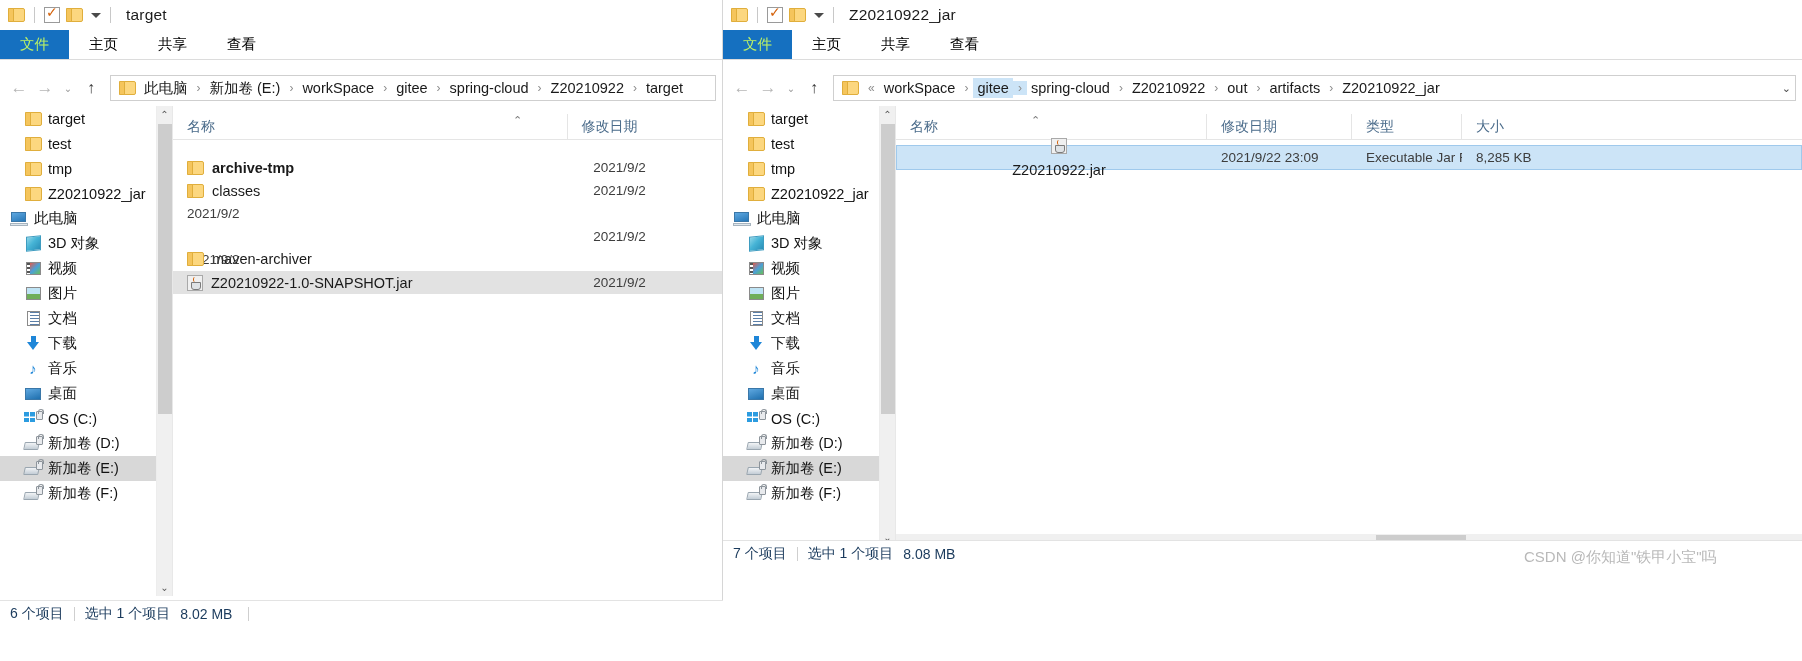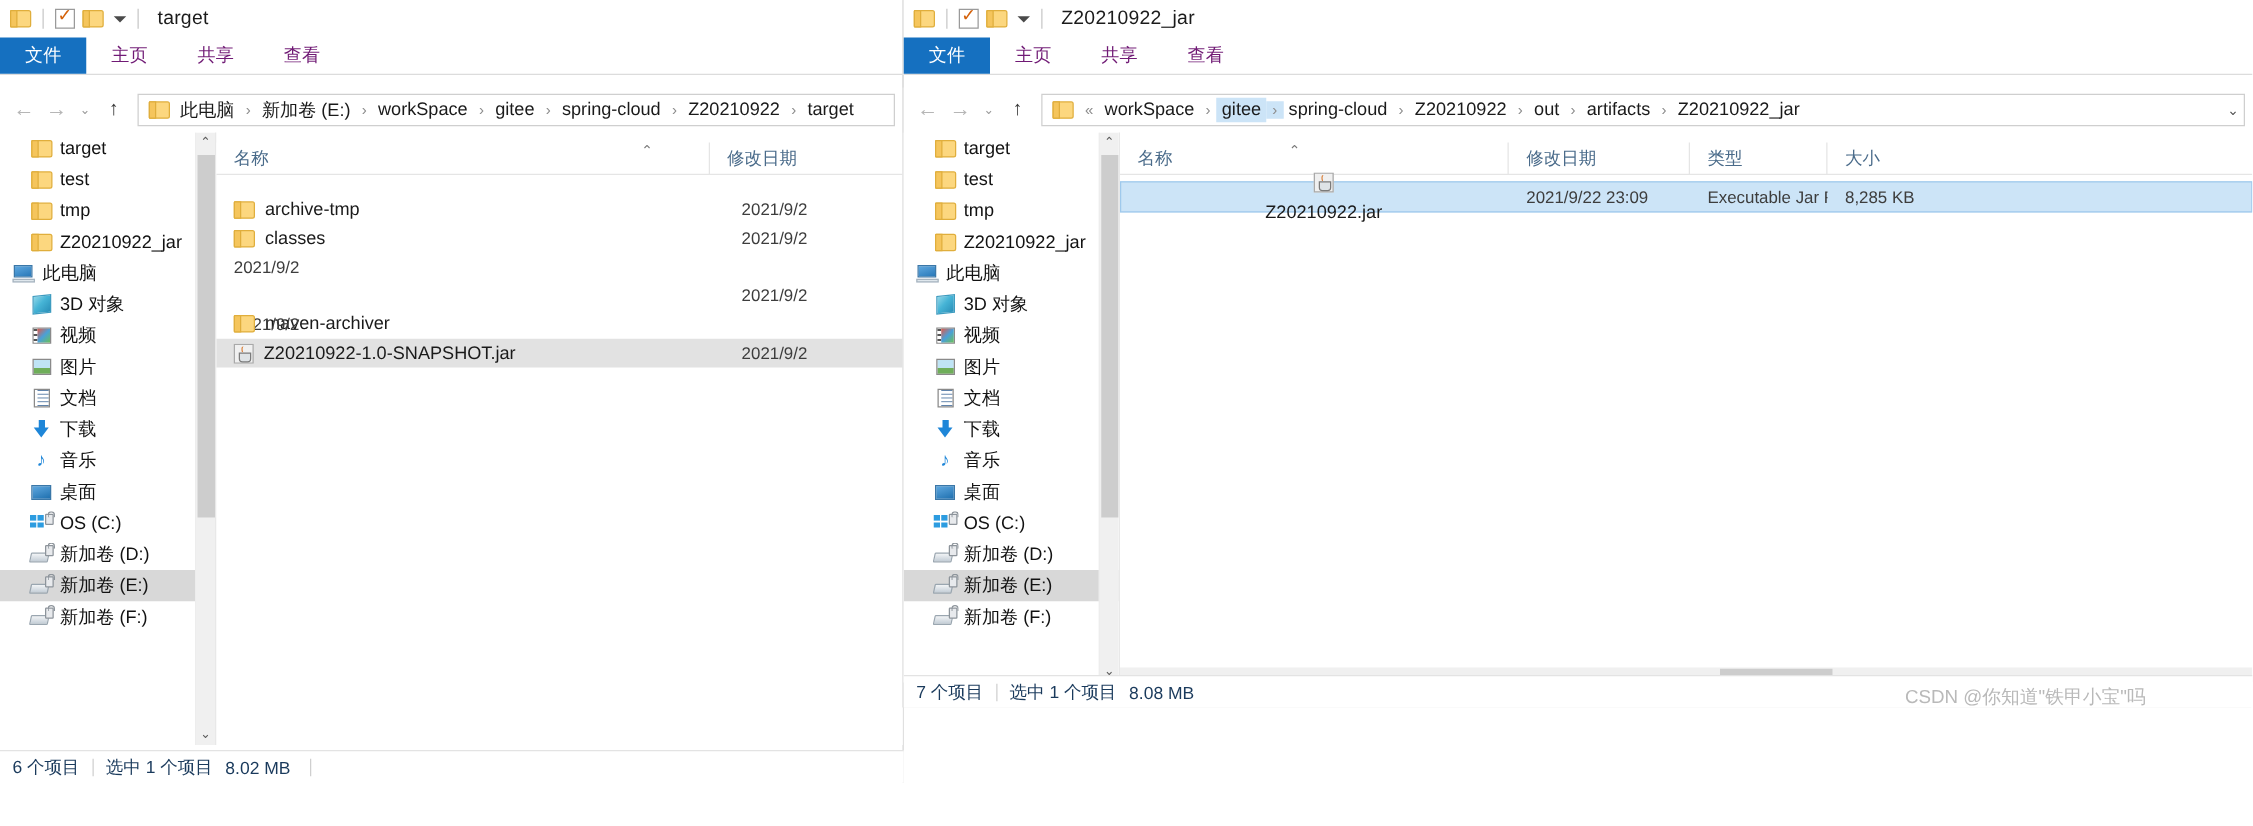--- a/index.html
+++ b/index.html
@@ -42,23 +42,23 @@
   }
   .folder .tab {
     position: absolute; left: 0; top: 0; width: 6px; height: 14px;
     background: #f5c55c; border: 1px solid #e0ae3c; border-radius: 1px 0 0 1px;
   }
 
   .ribbon { height: 30px; display: flex; align-items: stretch; background: #ffffff;
             border-bottom: 1px solid #dcdcdc; }
   .ribbon-tab {
     display: flex; align-items: center; justify-content: center;
-    padding: 0 20px; font-size: 14.5px; color: #701a75; cursor: default;
-  }
-  .ribbon-tab.active { background: #1570c0; color: #ffffff; }
+    padding: 0 20px; font-size: 14.5px; color: #000000; cursor: default;
+  }
+  .ribbon-tab.active { background: #1570c0; color: #bef264; }
 
   .addressbar { height: 36px; display: flex; align-items: center; padding: 0 6px; background: #ffffff; }
   .navbtn {
     width: 26px; height: 26px; display: flex; align-items: center; justify-content: center;
     font-size: 17px; color: #b6b6b6; flex: none;
   }
   .navbtn.up { color: #3c3c3c; font-size: 16px; }
   .navbtn.small { font-size: 10px; width: 20px; color: #9a9a9a; }
   .crumbbox {
     flex: 1; height: 26px; border: 1px solid #cfcfcf; background: #ffffff;
@@ -372,21 +372,21 @@
           <div class="col" style="width:460px;">
             <span>名称</span>
             <span class="sortmark" style="left:340px;">⌃</span>
           </div>
           <div class="col" style="width:180px;">
             <span>修改日期</span>
           </div>
         </div>
         <div id="left-rows" style="padding-top:16px;">
             <div class="frow">
-              <div class="cell" style="width: 520px;">
+              <div class="cell" style="width: 520px; font-weight: bold;">
                 <span class="folder">
                   <span class="back"></span>
                   <span class="tab"></span>
                 </span>
                 <span>archive-tmp</span>
               </div>
               <div class="cell plain" style="width: 180px;">2021/9/2</div>
             </div>
             <div class="frow">
               <div class="cell" style="width: 520px;">

